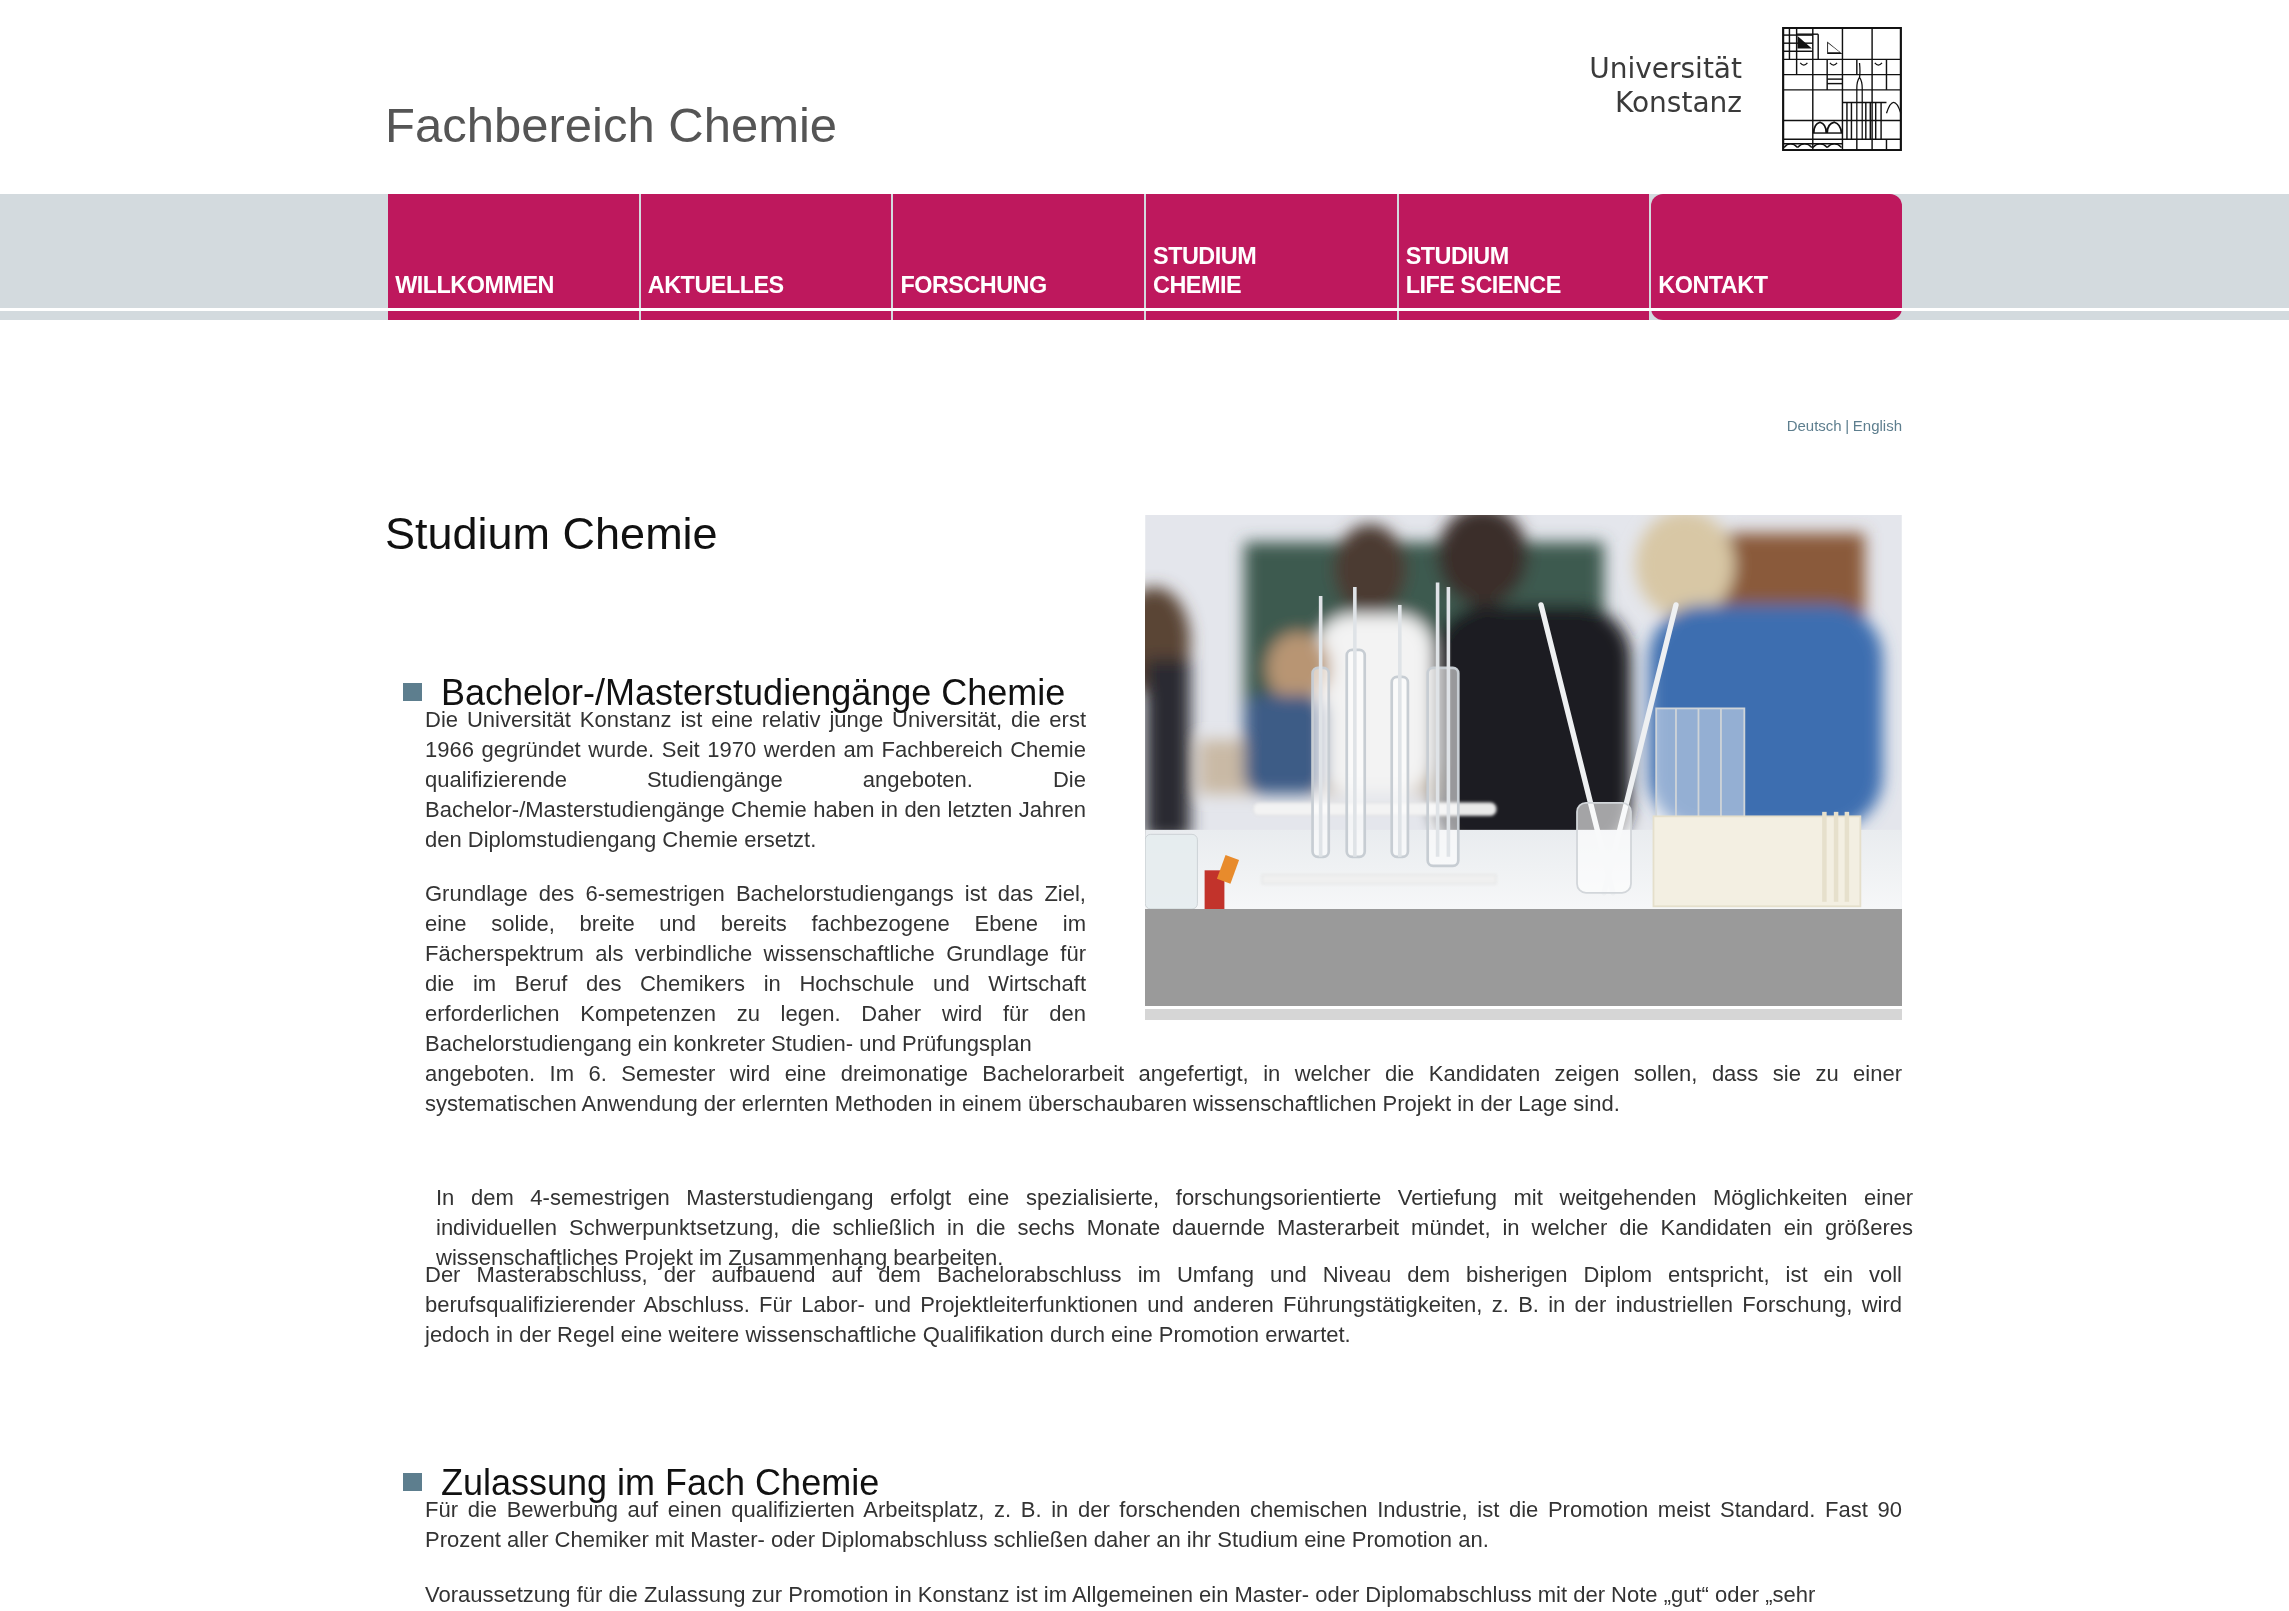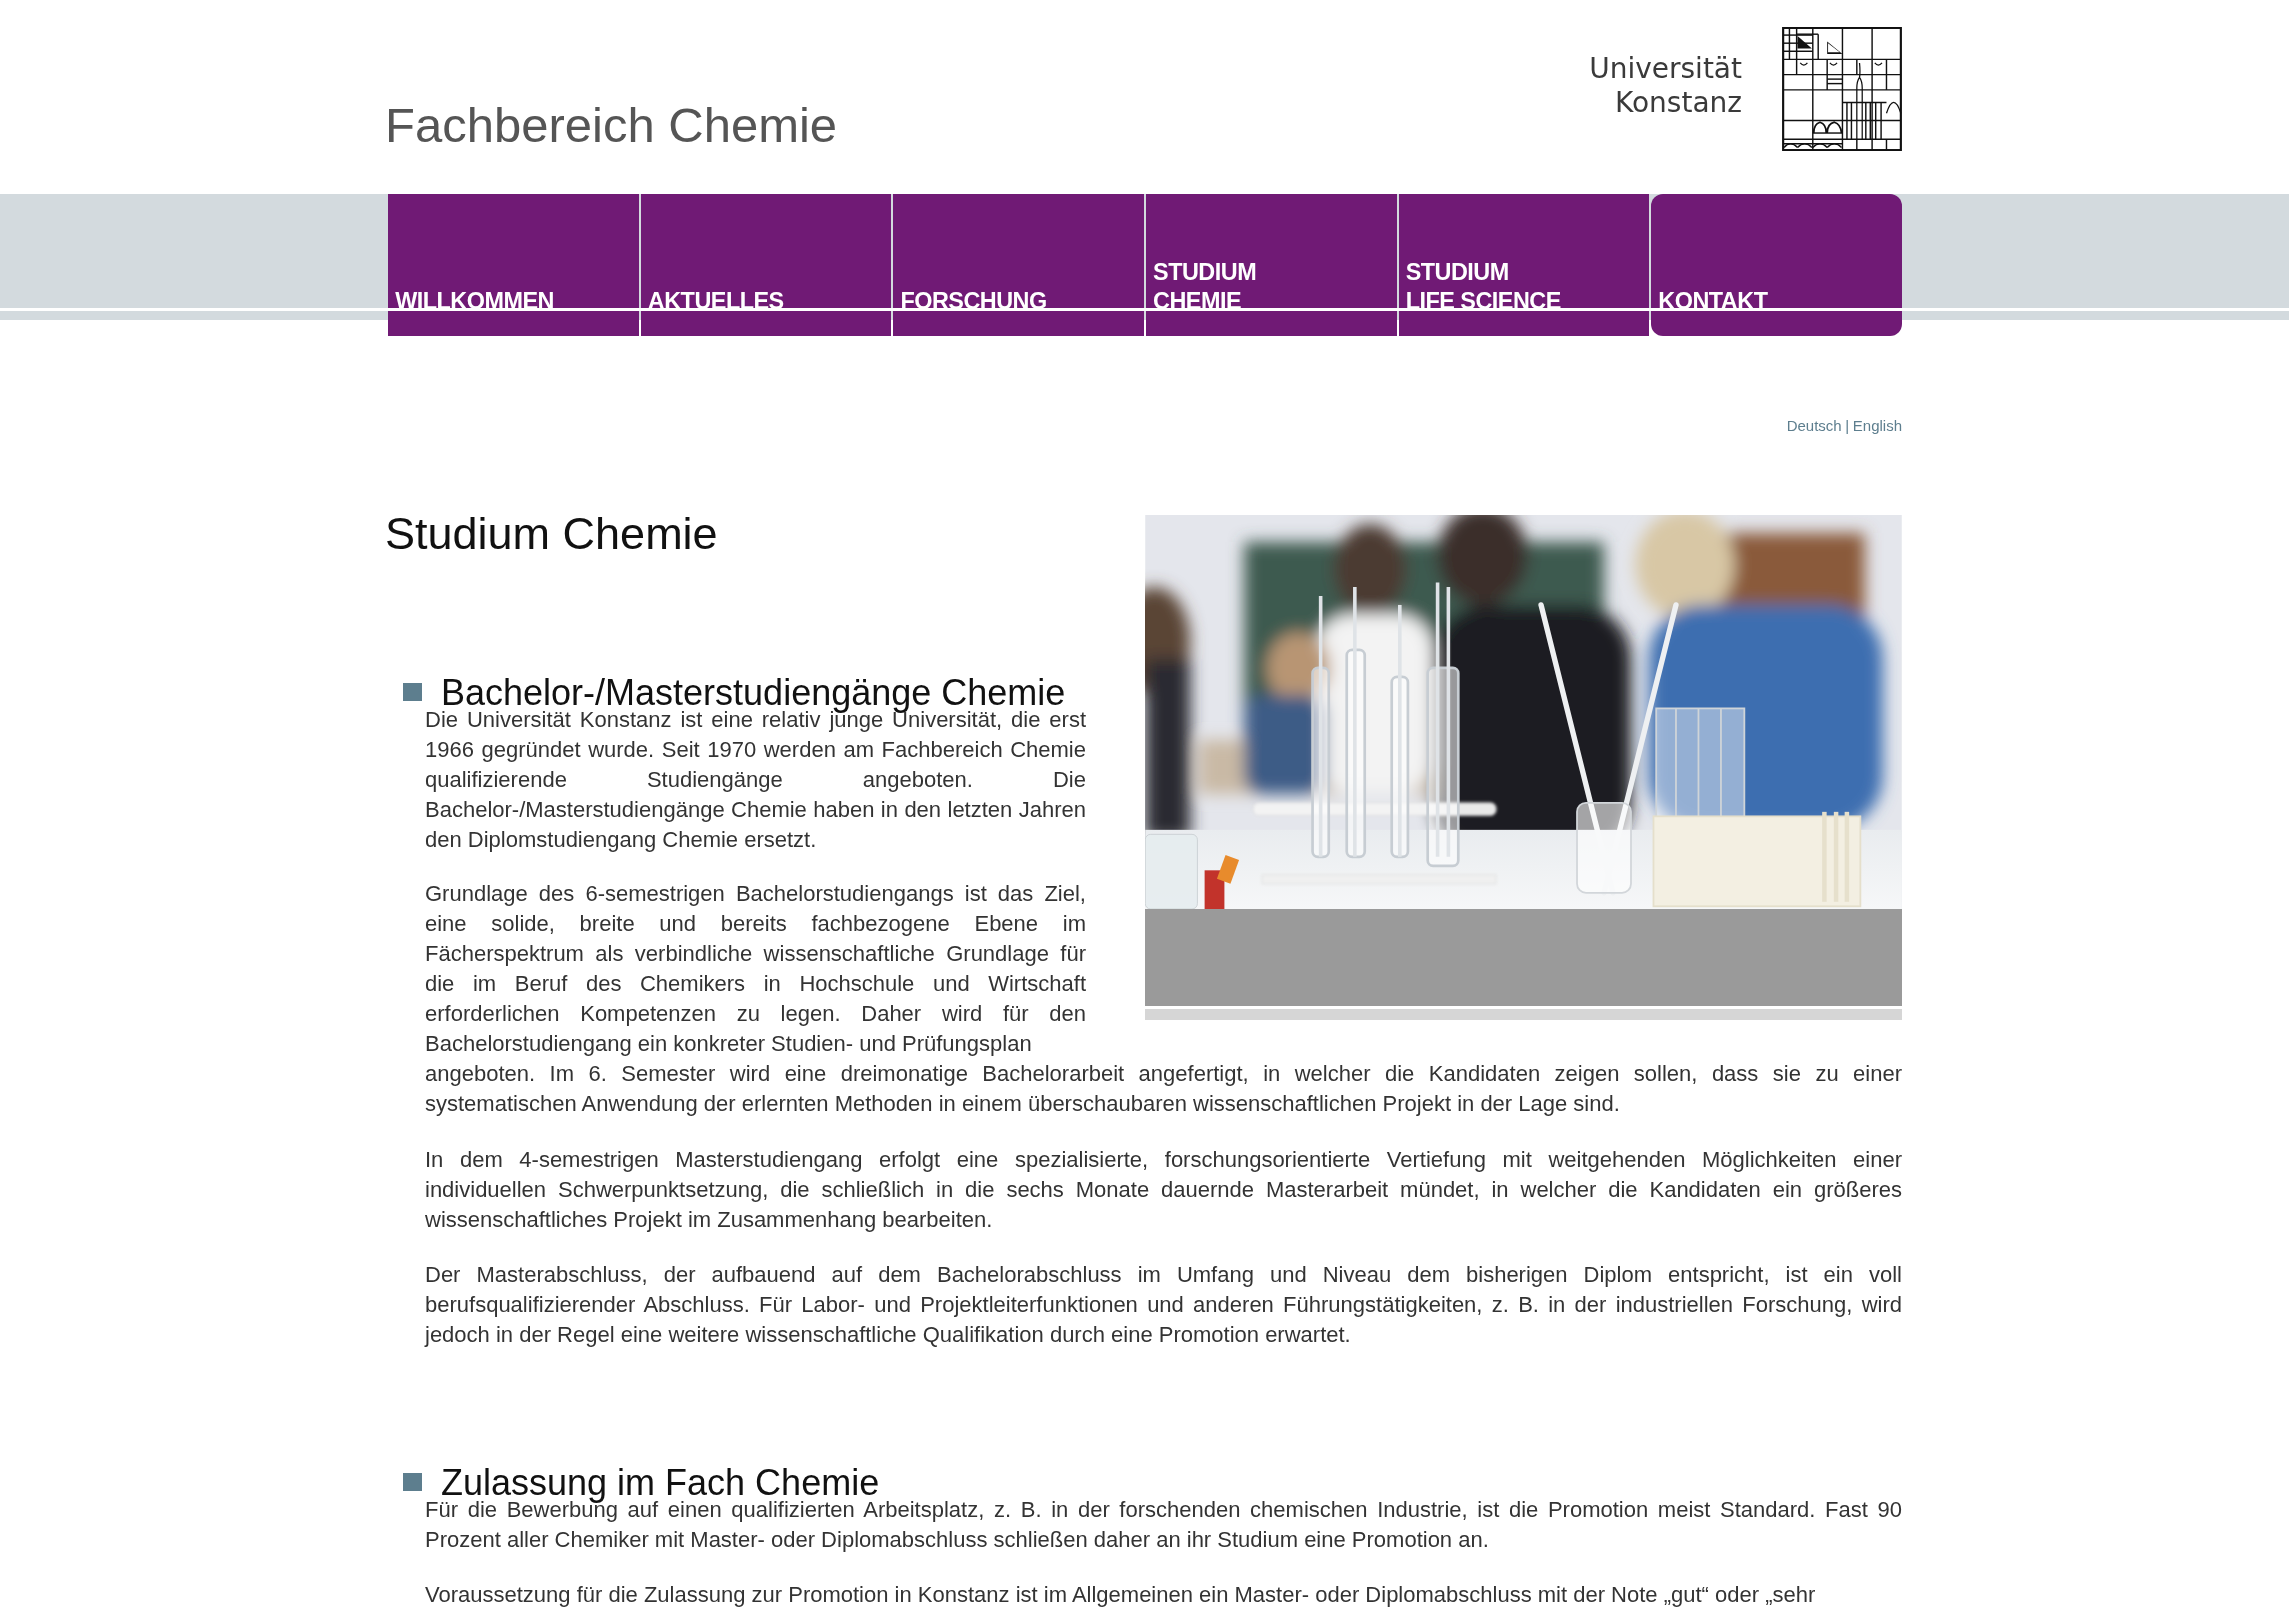--- a/index.html
+++ b/index.html
@@ -68,23 +68,23 @@
       position: absolute;
       left: 388px;
       top: 194px;
       width: 1514px;
       height: 126px;
       display: flex;
     }
     .nav-item {
       position: relative;
       width: 251px;
-      height: 142px;
+      height: 126px;
       margin-right: 1.8px;
-      background: #701a75;
+      background: #be185d;
       cursor: pointer;
     }
     .nav-item:last-child { margin-right: 0; border-radius: 12px; }
     .nav-item::after {
       content: "";
       position: absolute;
       left: 0;
       top: 114px;
       width: 100%;
       height: 2.7px;
@@ -373,21 +373,21 @@
   <div class="hero-strip"></div>
 </div>
 
 <h3 class="section-heading" style="top:659px;">
   <span class="bullet"></span><span>Bachelor-/Masterstudiengänge Chemie</span>
 </h3>
 
 <p class="para narrow" style="top:705px;">Die Universität Konstanz ist eine relativ junge Universität, die erst 1966 gegründet wurde. Seit 1970 werden am Fachbereich Chemie qualifizierende Studiengänge angeboten. Die Bachelor-/Masterstudiengänge Chemie haben in den letzten Jahren den Diplomstudiengang Chemie ersetzt.</p>
 <p class="para narrow" style="top:879px;">Grundlage des 6-semestrigen Bachelorstudiengangs ist das Ziel, eine solide, breite und bereits fachbezogene Ebene im Fächerspektrum als verbindliche wissenschaftliche Grundlage für die im Beruf des Chemikers in Hochschule und Wirtschaft erforderlichen Kompetenzen zu legen. Daher wird für den Bachelorstudiengang ein konkreter Studien- und Prüfungsplan</p>
 <p class="para wide" style="top:1059px;">angeboten. Im 6. Semester wird eine dreimonatige Bachelorarbeit angefertigt, in welcher die Kandidaten zeigen sollen, dass sie zu einer systematischen Anwendung der erlernten Methoden in einem überschaubaren wissenschaftlichen Projekt in der Lage sind.</p>
-<p class="para wide" style="top:1145px;">In dem 4-semestrigen Masterstudiengang erfolgt eine spezialisierte, forschungsorientierte Vertiefung mit weitgehenden Möglichkeiten einer individuellen Schwerpunktsetzung, die schließlich in die sechs Monate dauernde Masterarbeit mündet, in welcher die Kandidaten ein größeres wissenschaftliches Projekt im Zusammenhang bearbeiten.</p>
+<p class="para wide" style="top:1183px;margin-left:11px;">In dem 4-semestrigen Masterstudiengang erfolgt eine spezialisierte, forschungsorientierte Vertiefung mit weitgehenden Möglichkeiten einer individuellen Schwerpunktsetzung, die schließlich in die sechs Monate dauernde Masterarbeit mündet, in welcher die Kandidaten ein größeres wissenschaftliches Projekt im Zusammenhang bearbeiten.</p>
 <p class="para wide" style="top:1260px;">Der Masterabschluss, der aufbauend auf dem Bachelorabschluss im Umfang und Niveau dem bisherigen Diplom entspricht, ist ein voll berufsqualifizierender Abschluss. Für Labor- und Projektleiterfunktionen und anderen Führungstätigkeiten, z. B. in der industriellen Forschung, wird jedoch in der Regel eine weitere wissenschaftliche Qualifikation durch eine Promotion erwartet.</p>
 
 <h3 class="section-heading" style="top:1449px;">
   <span class="bullet"></span><span>Zulassung im Fach Chemie</span>
 </h3>
 
 <p class="para wide" style="top:1495px;">Für die Bewerbung auf einen qualifizierten Arbeitsplatz, z. B. in der forschenden chemischen Industrie, ist die Promotion meist Standard. Fast 90 Prozent aller Chemiker mit Master- oder Diplomabschluss schließen daher an ihr Studium eine Promotion an.</p>
 <p class="para wide" style="top:1580px;">Voraussetzung für die Zulassung zur Promotion in Konstanz ist im Allgemeinen ein Master- oder Diplomabschluss mit der Note „gut“ oder „sehr</p>
 
 

